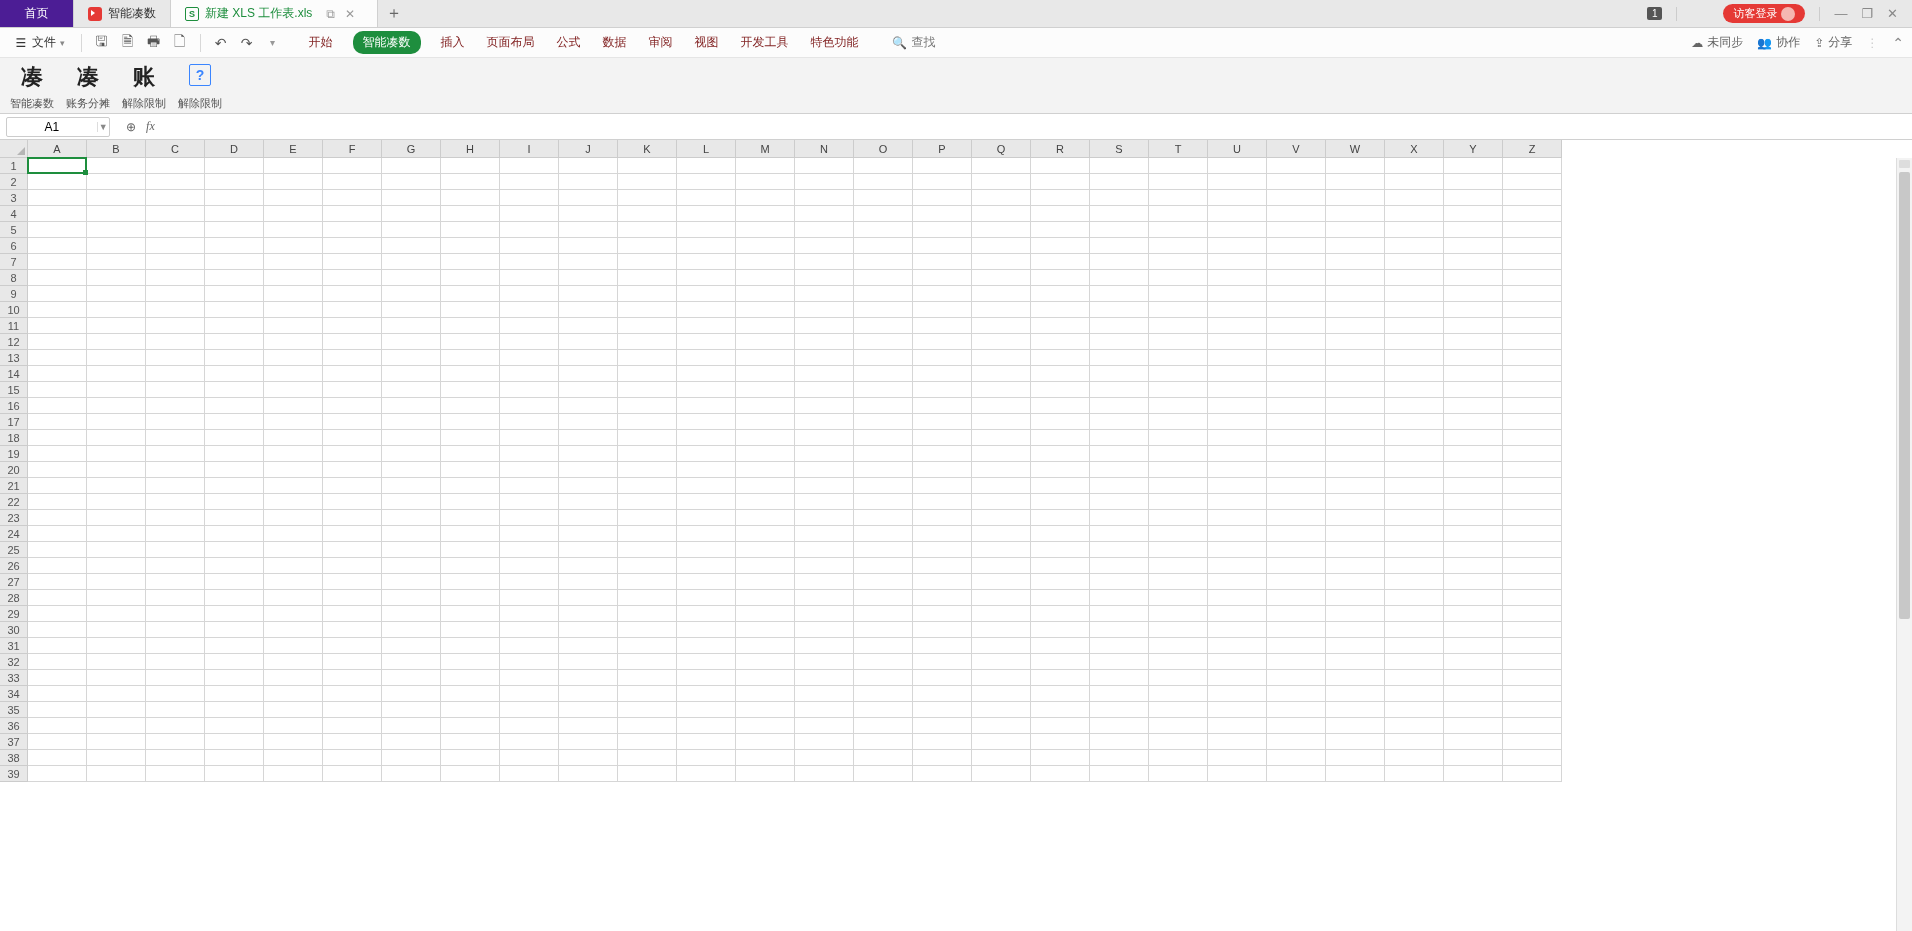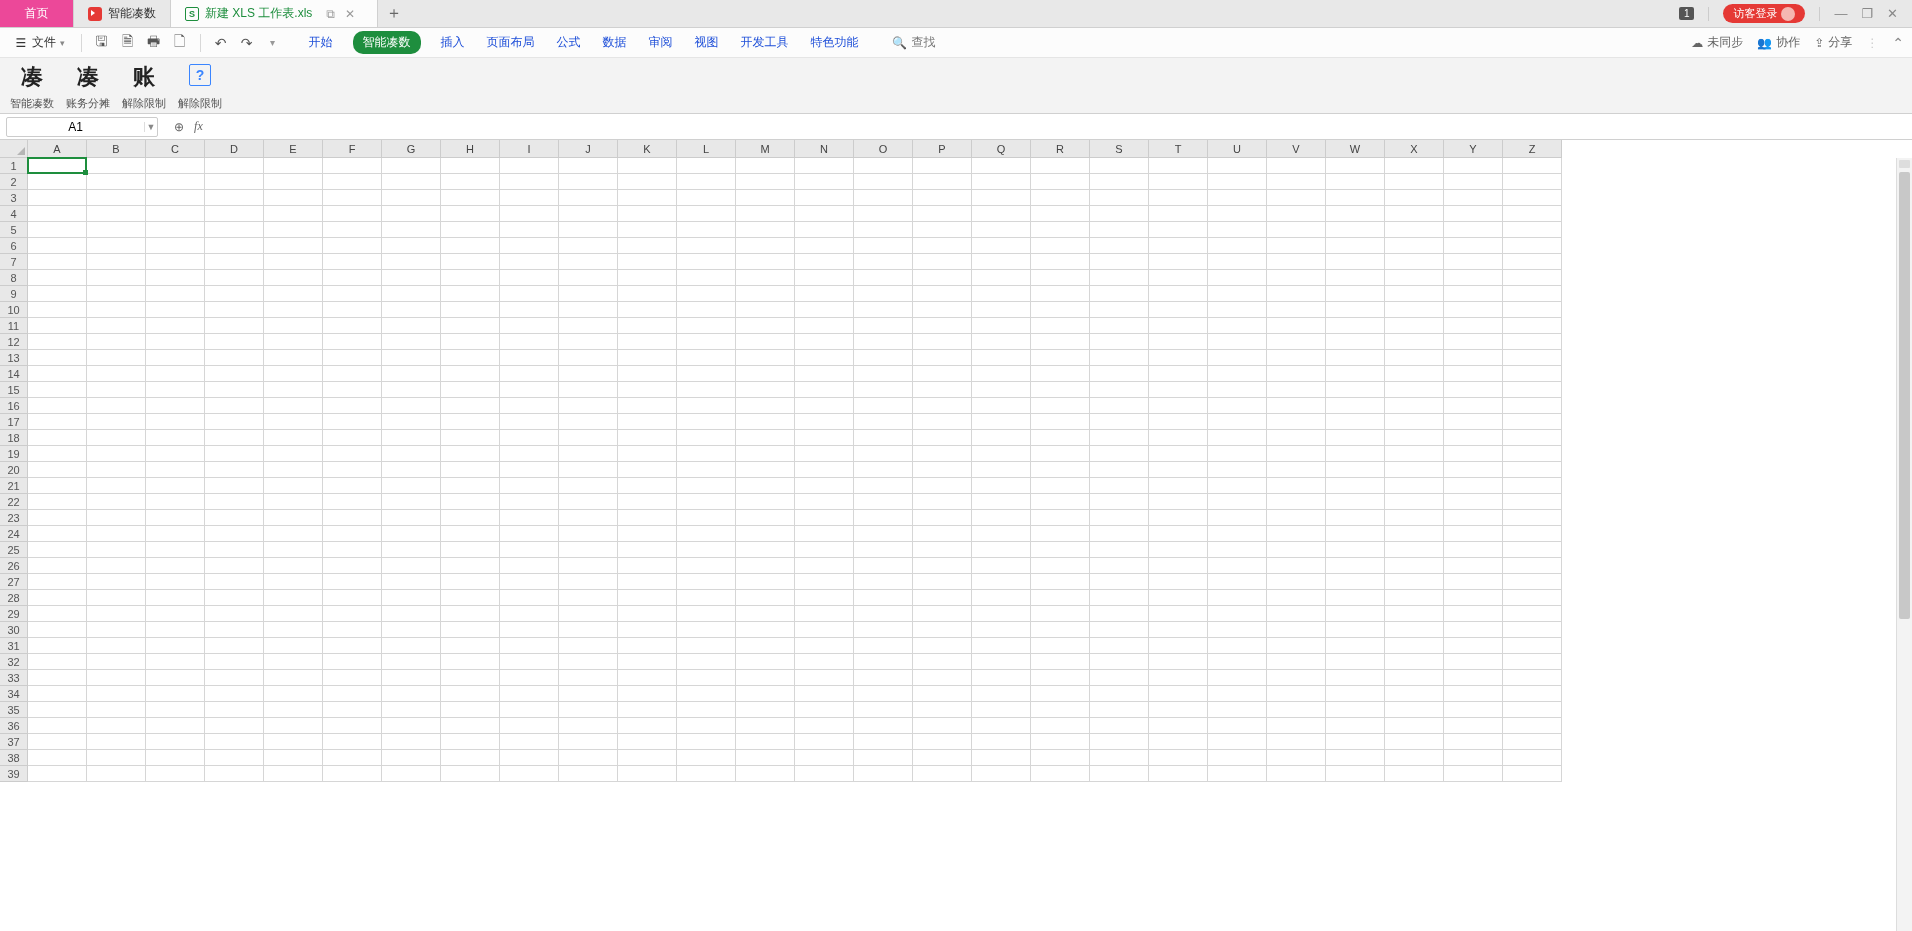--- a/index.html
+++ b/index.html
@@ -1,61 +1,61 @@
 <!DOCTYPE html>
 <html><head>
 <meta charset="utf-8">
 <style>
 * { margin: 0; padding: 0; box-sizing: border-box; font-family: "Microsoft YaHei", SimSun, sans-serif; }
 body { background: #fff; overflow: hidden; font-size: 12px; color: #333; }
 
 
 .tab-bar { height: 28px; background: #e8e8e8; display: flex; align-items: stretch; border-bottom: 1px solid #d0d0d0; position: relative; }
 .tab { display: flex; align-items: center; padding: 0 14px; border-right: 1px solid #d0d0d0; font-size: 12px; cursor: pointer; gap: 6px; }
-.tab-home { background: #ec4899; color: #fff; min-width: 74px; justify-content: center; }
+.tab-home { background: #4c1d95; color: #fff; min-width: 74px; justify-content: center; }
 .tab-doc { background: #e8e8e8; }
 .tab-active { background: #fcfcfc; }
 .tab-active .tab-text { color: #1e8e3e; }
 .tab-icon-red { width: 14px; height: 14px; background: #e53935; border-radius: 3px; display: inline-block; position:relative; }
 .tab-icon-red::after{content:"";position:absolute;left:3px;top:3px;width:0;height:0;border-left:4px solid #fff;border-top:3px solid transparent;border-bottom:3px solid transparent;}
 .tab-icon-green { width: 14px; height: 14px; border: 1.5px solid #1e8e3e; border-radius: 2px; display: inline-flex; align-items:center; justify-content:center; color:#1e8e3e; font-size:9px; font-weight:bold;}
 .tab-extra { display: flex; align-items: center; gap: 10px; padding: 0 8px; color: #999; font-size: 12px;}
 .tab-add { width: 32px; display: flex; align-items: center; justify-content: center; color: #666; font-size: 16px; cursor:pointer; }
 .win-controls { margin-left: auto; display: flex; align-items: center; gap: 14px; padding: 0 14px; color: #888; }
-.login-btn { background: #e53935; color: #fff; padding: 2px 10px; border-radius: 10px; font-size: 11px; display:flex; align-items:center; gap:4px; cursor:pointer;}
+.login-btn { background: #e53935; color: #fff; padding: 2px 10px; border-radius: 10px; font-size: 11px; display:flex; align-items:center; gap:4px; cursor:pointer;margin-left:32px;}
 .login-avatar{width:14px;height:14px;background:#f5b7b1;border-radius:50%;display:inline-block;}
 .badge-1{background:#555;color:#fff;padding:1px 5px;border-radius:2px;font-size:10px;}
 .sep-v{width:1px;height:14px;background:#ccc;}
 .win-btn{cursor:pointer;color:#888;font-size:13px;}
 
 
 .toolbar { height: 30px; background: #fcfcfc; display: flex; align-items: center; padding: 0 8px; gap: 4px; border-bottom: 1px solid #e5e5e5;}
 .tb-left { display: flex; align-items: center; gap: 6px; }
 .tb-file { display: flex; align-items: center; gap: 4px; padding: 2px 6px; cursor:pointer; font-size: 12px;}
 .menu-icon{display:inline-block;width:14px;text-align:center;}
 .tb-divider { width: 1px; height: 18px; background: #d8d8d8; margin: 0 4px; }
 .tb-icon { width: 20px; height: 20px; display: flex; align-items:center; justify-content:center; color:#555; cursor:pointer; font-size:14px;}
 .menu-items { display: flex; align-items: center; gap: 18px; margin-left: 20px; }
-.menu-item { font-size: 12px; color: #1d4ed8; cursor: pointer; padding: 4px 2px; }
+.menu-item { font-size: 12px; color: #7f1d1d; cursor: pointer; padding: 4px 2px; }
 .menu-item-active { background: #1e8e3e; color: #fff; padding: 3px 10px; border-radius: 10px; }
 .tb-search{display:flex;align-items:center;gap:4px;margin-left:14px;color:#777;cursor:pointer;}
 .tb-right { margin-left: auto; display: flex; align-items: center; gap: 14px; color: #666; font-size: 12px;}
 .tb-right-item{display:flex;align-items:center;gap:4px;cursor:pointer;}
 .caret-up{cursor:pointer;font-size:14px;color:#888;}
 
 
 .ribbon { height: 56px; background: #f3f3f3; padding: 6px 10px 2px; display: flex; gap: 12px; border-bottom: 1px solid #d0d0d0;}
 .ribbon-group { display: flex; flex-direction: column; align-items: center; justify-content: space-between; cursor:pointer;}
 .ribbon-big { font-size: 22px; font-weight: bold; font-family: KaiTi, STKaiti, serif; color:#222; line-height:1; padding-top:2px;}
 .ribbon-label { font-size: 11px; color: #555; margin-top:2px;}
 .ribbon-help-box { width: 22px; height: 22px; border: 1.5px solid #3a85ff; color: #3a85ff; display:flex; align-items:center; justify-content:center; border-radius:2px; font-size:14px; font-weight:bold;}
 
 
 .formula-row { height: 26px; display: flex; align-items: center; border-bottom: 1px solid #d0d0d0; background:#fff;}
-.name-box { width: 152px; border: 1px solid #ccc; margin: 2px 6px; height: 20px; display: flex; align-items: center; border-radius:2px;}
+.name-box { width: 104px; border: 1px solid #ccc; margin: 2px 6px; height: 20px; display: flex; align-items: center; border-radius:2px;}
 .name-box input { border: none; width: 100%; text-align: center; font-size: 12px; outline: none; background:transparent;}
 .name-box-drop { width: 14px; text-align: center; color: #888; border-left:1px solid #ddd; font-size:9px; cursor:pointer;}
 .fx-tools{display:flex;align-items:center;gap:10px;padding:0 10px;color:#666;}
 .fx-icon{font-style:italic;font-family:serif;cursor:pointer;text-align:center;}
 .formula-input { flex: 1; height: 20px; border: none; outline:none; padding: 0 6px; font-size:12px;}
 
 
 .grid-wrap { position: absolute; top: 140px; bottom: 0; left: 0; right: 0; display: flex; flex-direction: column; }
 .grid-inner { flex:1; overflow:hidden; position:relative;}
 .col-headers { display: flex; height: 18px; }

